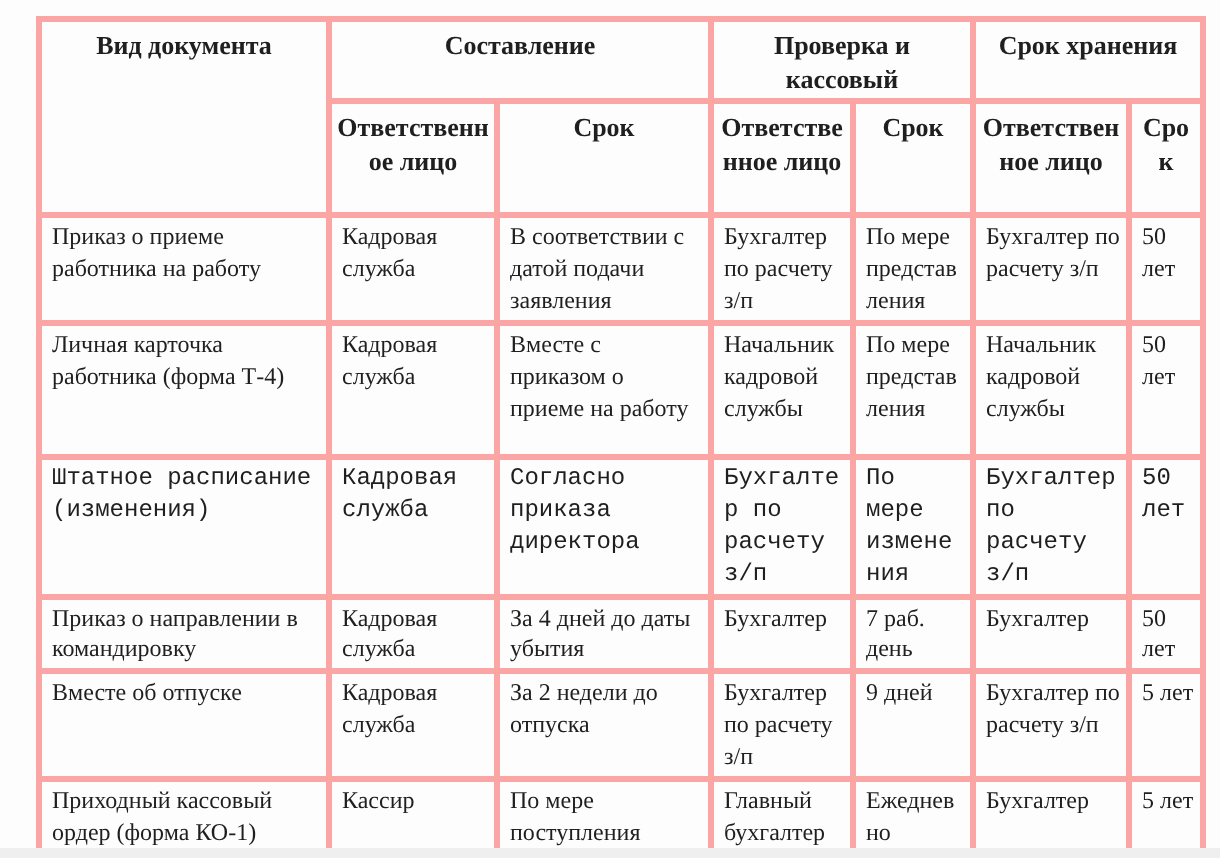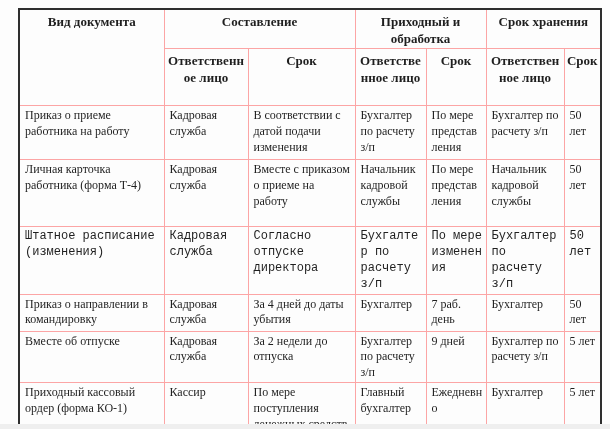--- a/index.html
+++ b/index.html
@@ -23,21 +23,21 @@
   }
   table.doc-table {
     position: absolute;
     left: 18px; top: 8px;
     width: 582px;
     border-collapse: collapse;
     table-layout: fixed;
     border: 2px solid #2e2e2e;
   }
   .doc-table th, .doc-table td {
-    border: 1px solid #fca5a5;
+    border: 3px solid #fca5a5;
     vertical-align: top;
     overflow-wrap: break-word;
     word-wrap: break-word;
     overflow: hidden;
   }
   .doc-table th {
     font-size: 13px;
     font-weight: bold;
     text-align: center;
     padding: 3px 2px 1px 2px;
@@ -70,55 +70,55 @@
       <col style="width:107px">
       <col style="width:71px">
       <col style="width:60px">
       <col style="width:78px">
       <col style="width:37px">
     </colgroup>
     <thead>
       <tr class="hrow1">
         <th rowspan="2">Вид документа</th>
         <th colspan="2">Составление</th>
-        <th colspan="2">Приходный и обработка</th>
+        <th colspan="2">Проверка и кассовый</th>
         <th colspan="2">Срок хранения</th>
       </tr>
       <tr class="hrow2">
         <th>Ответственное лицо</th>
         <th>Срок</th>
         <th>Ответственное лицо</th>
         <th>Срок</th>
         <th>Ответственное лицо</th>
         <th>Срок</th>
       </tr>
     </thead>
     <tbody>
       <tr class="r1">
         <td>Приказ о приеме работника на работу</td>
         <td>Кадровая служба</td>
-        <td>В соответствии с датой подачи изменения</td>
+        <td>В соответствии с датой подачи заявления</td>
         <td>Бухгалтер по расчету з/п</td>
         <td>По мере представления</td>
         <td>Бухгалтер по расчету з/п</td>
         <td>50 лет</td>
       </tr>
       <tr class="r2">
         <td>Личная карточка работника (форма Т-4)</td>
         <td>Кадровая служба</td>
         <td>Вместе с приказом о приеме на работу</td>
         <td>Начальник кадровой службы</td>
         <td>По мере представления</td>
         <td>Начальник кадровой службы</td>
         <td>50 лет</td>
       </tr>
       <tr class="r3">
         <td>Штатное расписание (изменения)</td>
         <td>Кадровая служба</td>
-        <td>Согласно отпуске директора</td>
+        <td>Согласно приказа директора</td>
         <td>Бухгалтер по расчету з/п</td>
         <td>По мере изменения</td>
         <td>Бухгалтер по расчету з/п</td>
         <td>50 лет</td>
       </tr>
       <tr class="r4">
         <td>Приказ о направлении в командировку</td>
         <td>Кадровая служба</td>
         <td>За 4 дней до даты убытия</td>
         <td>Бухгалтер</td>

